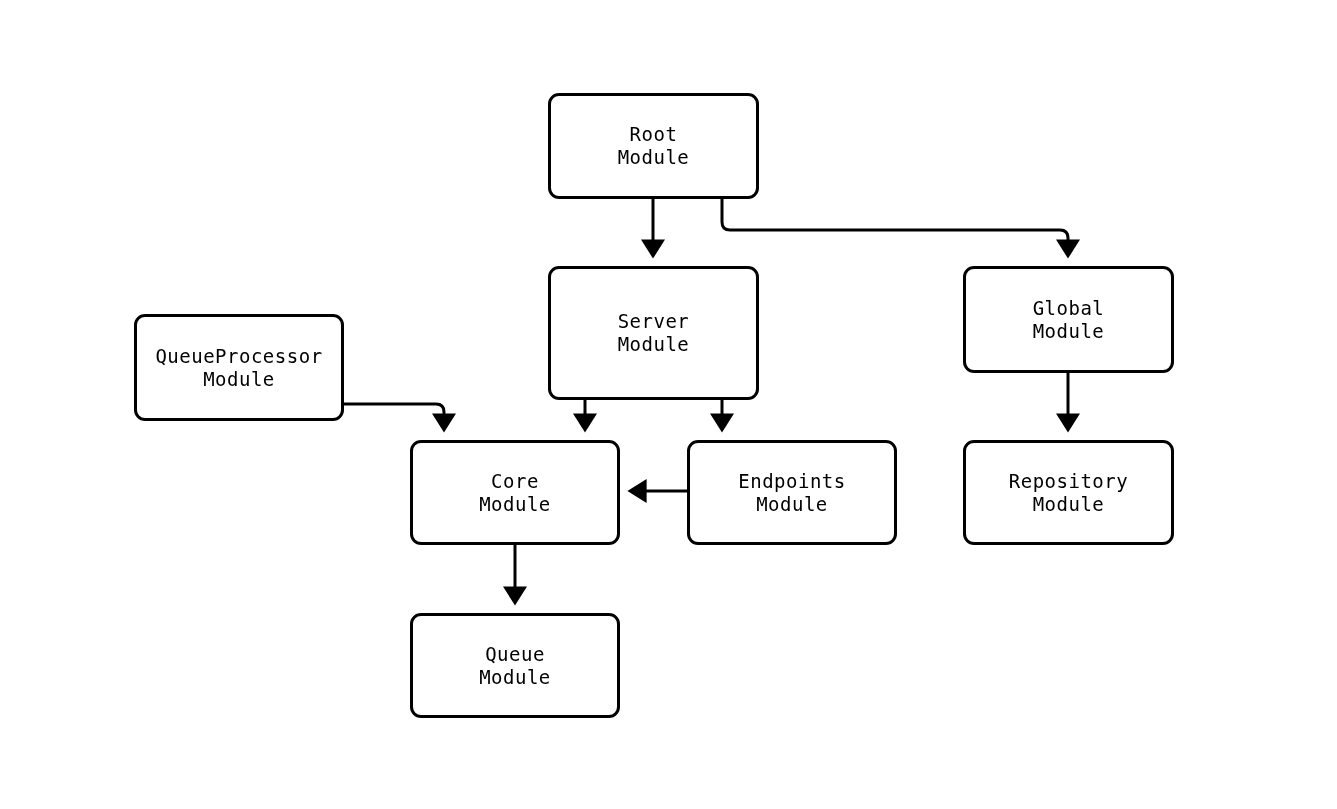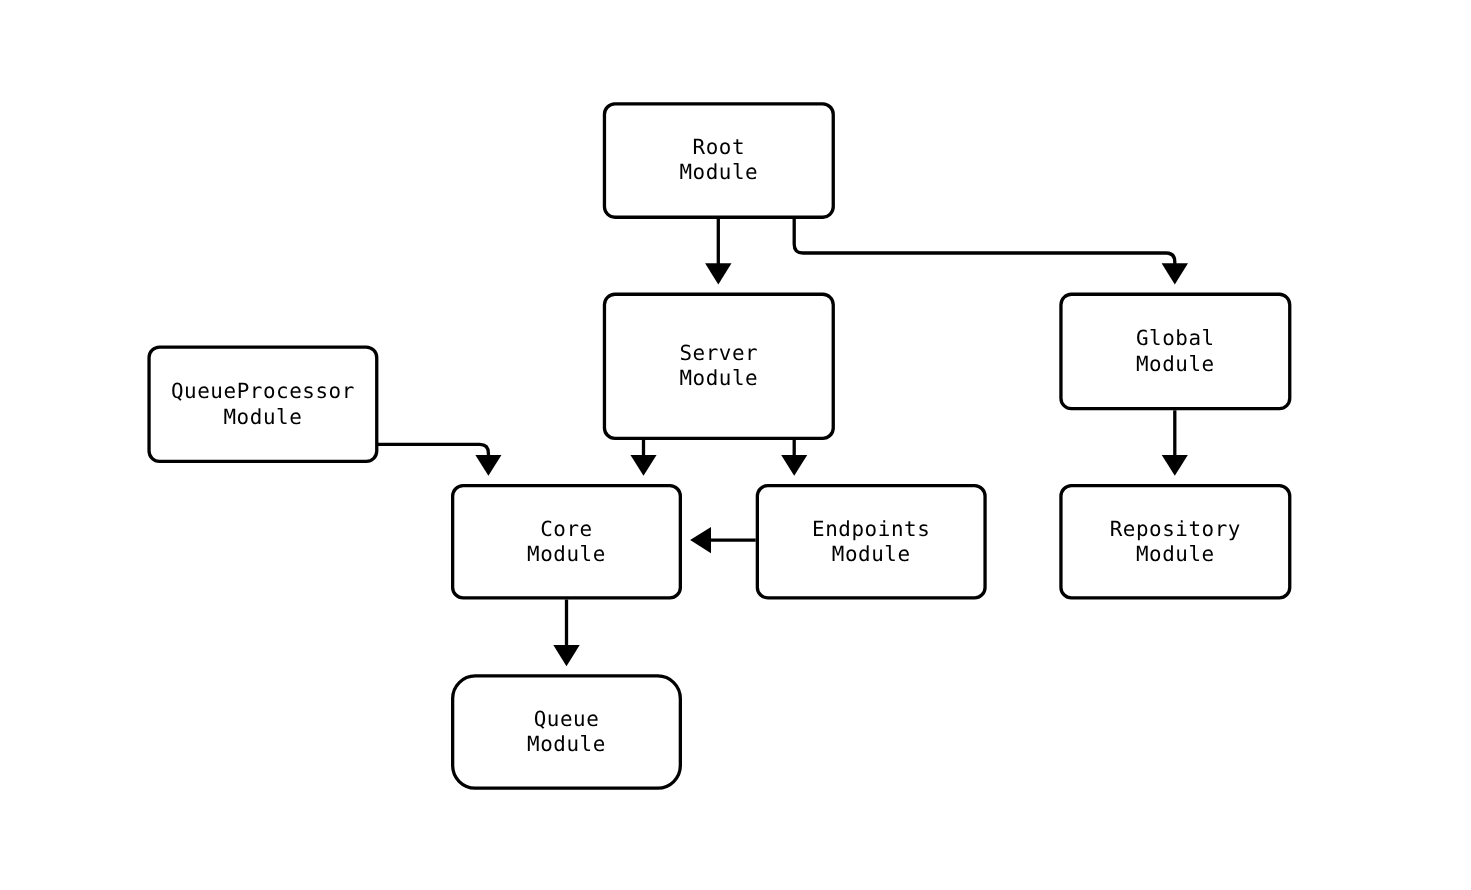--- a/index.html
+++ b/index.html
@@ -113,19 +113,19 @@
     <div class="node" style="left:687px; top:440px; width:210px; height:105px;">
       <span class="node-line">Endpoints</span>
       <span class="node-line">Module</span>
     </div>
 
     <div class="node" style="left:963px; top:440px; width:211px; height:105px;align-items:center;">
       <span class="node-line">Repository</span>
       <span class="node-line">Module</span>
     </div>
 
-    <div class="node" style="left:410px; top:613px; width:210px; height:105px;border-radius:22px;">
+    <div class="node" style="left:410px; top:613px; width:210px; height:105px;">
       <span class="node-line">Queue</span>
       <span class="node-line">Module</span>
     </div>
 
   </div>
 </div>
 
 </body></html>

